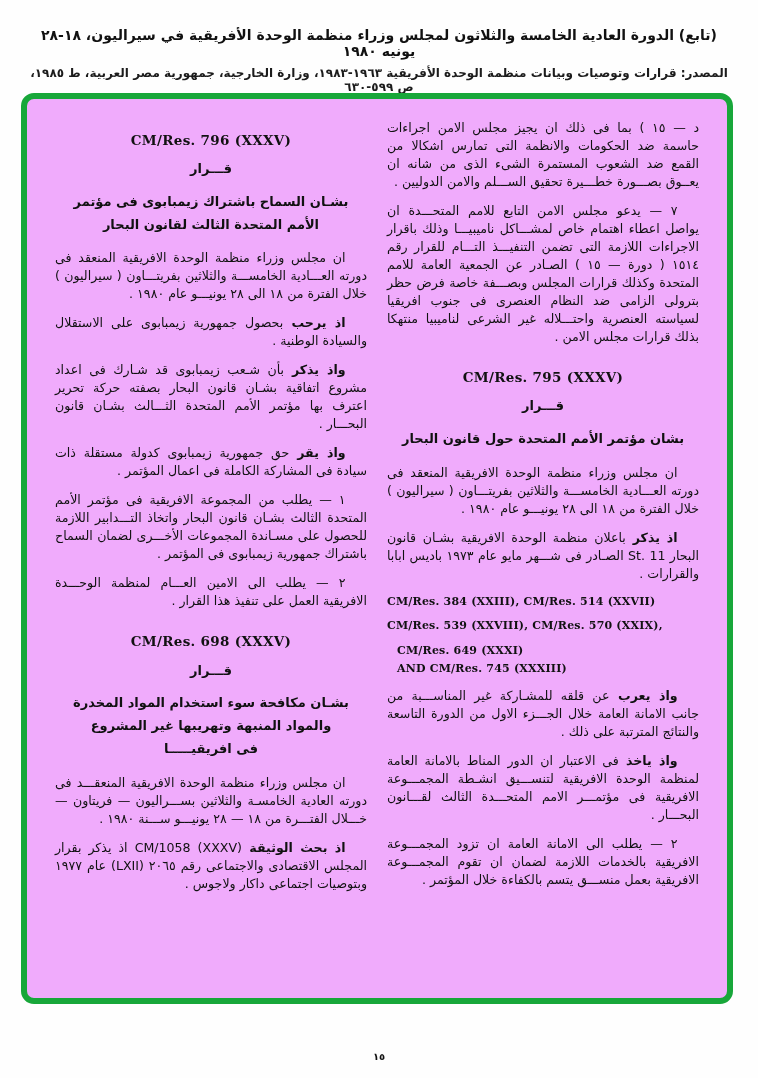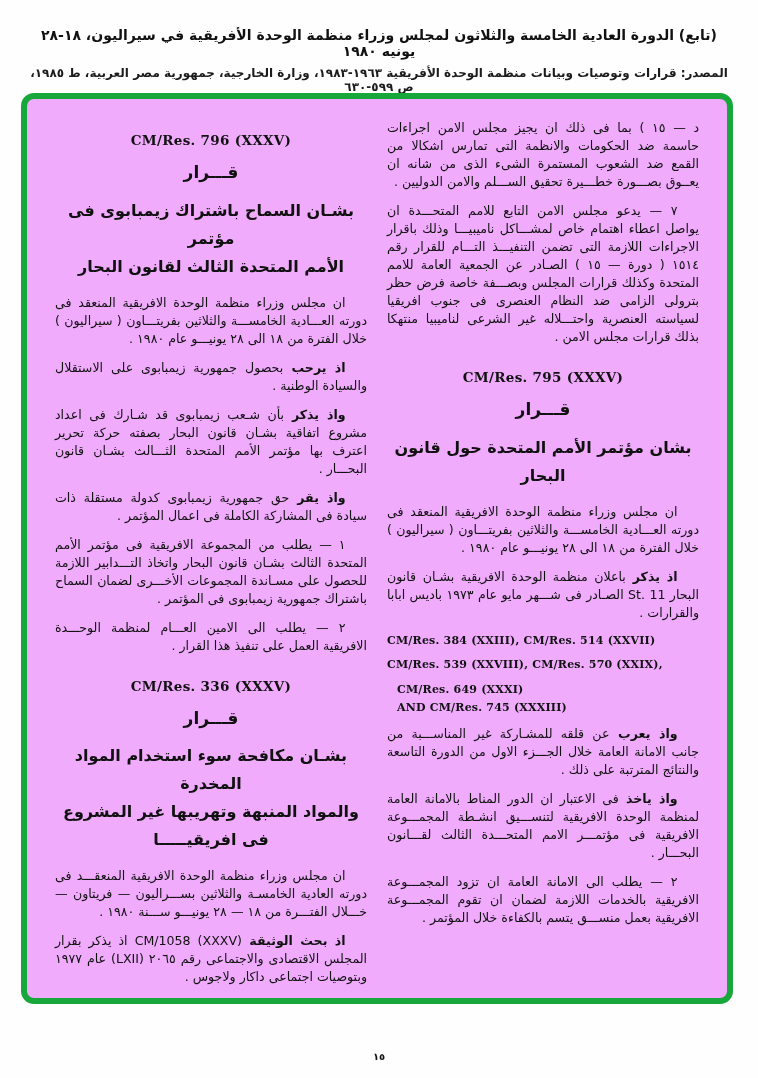--- a/index.html
+++ b/index.html
@@ -40,23 +40,23 @@
 
   .res-ref {
     direction: ltr; text-align: center; text-indent: 0;
     font-family: "DejaVu Serif", serif; font-weight: 700;
     font-size: 13.5px; letter-spacing: 0.3px;
     margin: 2px 0 10px 0;
   }
   .res-ref.spaced-top { margin-top: 22px; }
   .res-ref.pad-top { margin-top: 12px; }
 
-  .qarar { text-align: center; font-size: 17px; font-weight: 700; margin: 6px 0 12px 0; }
+  .qarar { text-align: center; font-size: 13px; font-weight: 700; margin: 6px 0 12px 0; }
   .subject {
-    text-align: center; font-size: 16px; font-weight: 700;
+    text-align: center; font-size: 13px; font-weight: 700;
     margin: 0 0 13px 0; white-space: pre-line; line-height: 1.75;
   }
 
   .ref-list {
     direction: ltr; text-align: left;
     font-family: "DejaVu Serif", serif; font-weight: 700;
     font-size: 11px; letter-spacing: 0.2px;
     margin: 2px 0 10px 0;
   }
   .ref-list .ref-line { margin-bottom: 9px; }
@@ -104,21 +104,21 @@
         <div class="res-ref pad-top">CM/Res. 796 (XXXV)</div>
         <h2 class="qarar">قـــرار</h2>
         <h3 class="subject">بشـان السماح باشتراك زيمبابوى فى مؤتمر
 الأمم المتحدة الثالث لقانون البحار</h3>
         <p class="para"><b class="lead"></b><span>ان مجلس وزراء منظمة الوحدة الافريقية المنعقد فى دورته العـــادية الخامســـة والثلاثين بفريتـــاون ( سيراليون ) خلال الفترة من ١٨ الى ٢٨ يونيـــو عام ١٩٨٠ .</span></p>
         <p class="para"><b class="lead">اذ يرحب </b><span>بحصول جمهورية زيمبابوى على الاستقلال والسيادة الوطنية .</span></p>
         <p class="para"><b class="lead">واذ يذكر </b><span>بأن شـعب زيمبابوى قد شـارك فى اعداد مشروع اتفاقية بشـان قانون البحار بصفته حركة تحرير اعترف بها مؤتمر الأمم المتحدة الثـــالث بشـان قانون البحـــار .</span></p>
         <p class="para"><b class="lead">واذ يقر </b><span>حق جمهورية زيمبابوى كدولة مستقلة ذات سيادة فى المشاركة الكاملة فى اعمال المؤتمر .</span></p>
         <p class="para"><b class="lead"></b><span>١ — يطلب من المجموعة الافريقية فى مؤتمر الأمم المتحدة الثالث بشـان قانون البحار واتخاذ التـــدابير اللازمة للحصول على مسـاندة المجموعات الأخـــرى لضمان السماح باشتراك جمهورية زيمبابوى فى المؤتمر .</span></p>
         <p class="para"><b class="lead"></b><span>٢ — يطلب الى الامين العـــام لمنظمة الوحـــدة الافريقية العمل على تنفيذ هذا القرار .</span></p>
-        <div class="res-ref spaced-top">CM/Res. 336 (XXXV)</div>
+        <div class="res-ref spaced-top">CM/Res. 698 (XXXV)</div>
         <h2 class="qarar">قـــرار</h2>
         <h3 class="subject">بشـان مكافحة سوء استخدام المواد المخدرة
 والمواد المنبهة وتهريبها غير المشروع
 فى افريقيـــــا</h3>
         <p class="para"><b class="lead"></b><span>ان مجلس وزراء منظمة الوحدة الافريقية المنعقـــد فى دورته العادية الخامسـة والثلاثين بســـراليون — فريتاون — خـــلال الفتـــرة من ١٨ — ٢٨ يونيـــو ســـنة ١٩٨٠ .</span></p>
         <p class="para"><b class="lead">اذ بحث الوثيقة </b><span>CM/1058 (XXXV) اذ يذكر بقرار المجلس الاقتصادى والاجتماعى رقم ٢٠٦٥ (LXII) عام ١٩٧٧ وبتوصيات اجتماعى داكار ولاجوس .</span></p>
       </div>
 
     </div>
   </div>

